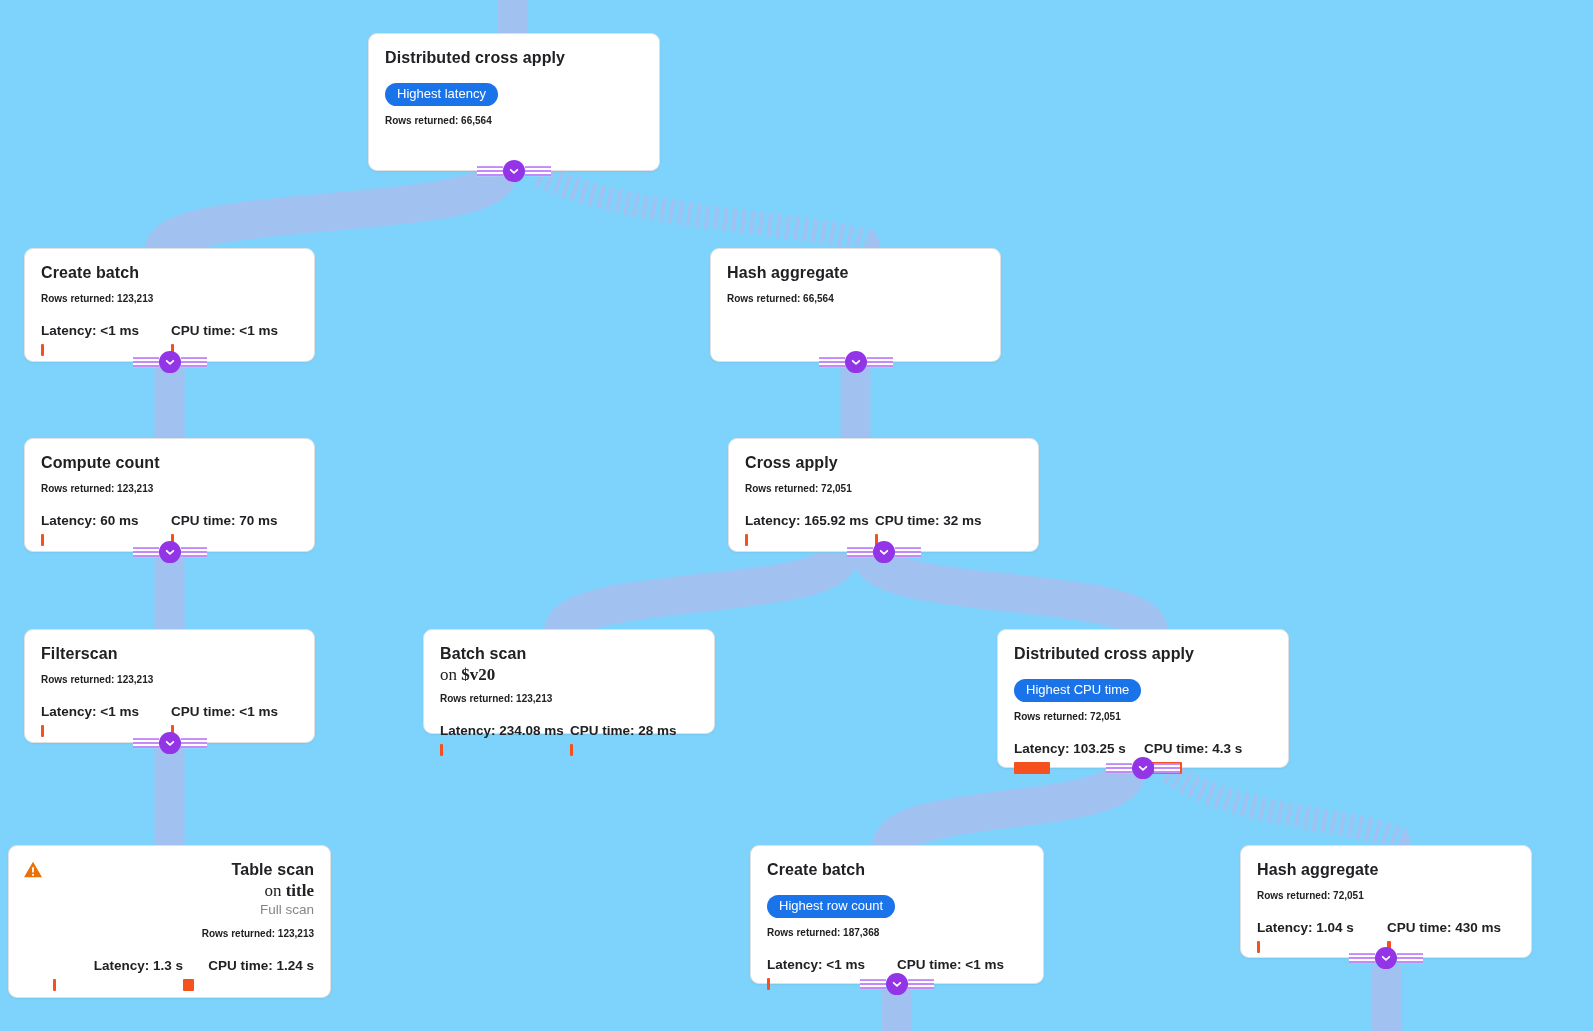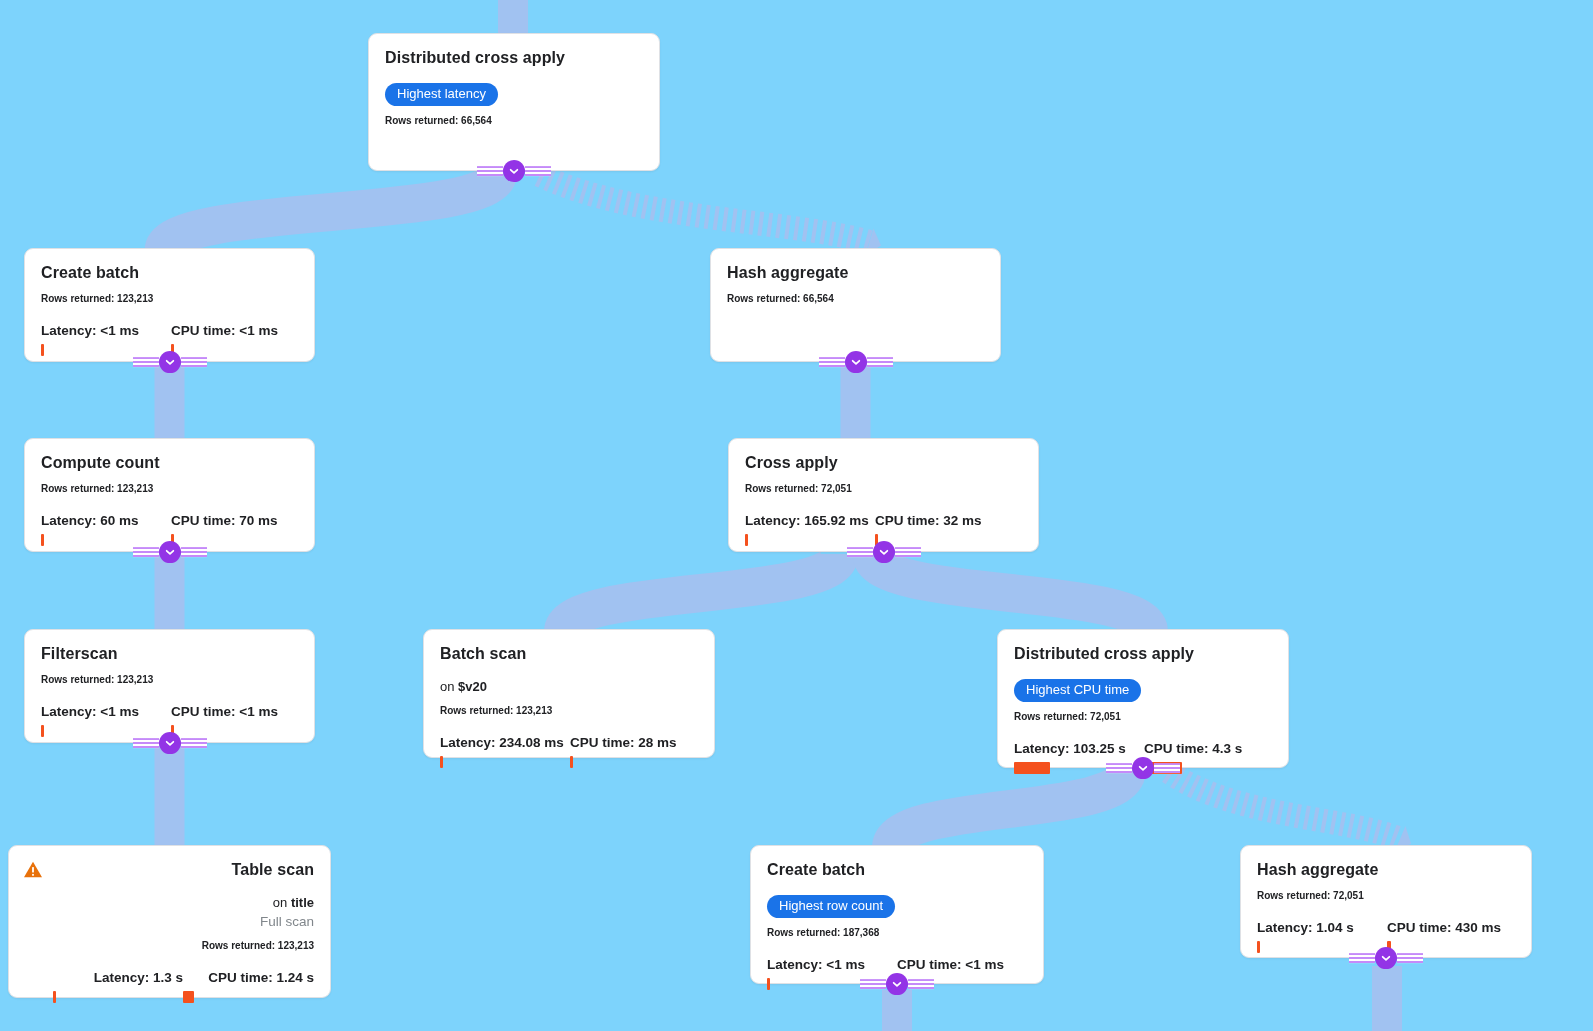--- a/index.html
+++ b/index.html
@@ -13,21 +13,21 @@
     box-shadow:0 1px 2px rgba(60,64,67,.08);
   }
   .node.has-warning{padding-left:44px;text-align:right;}
   .warn{position:absolute; left:14px; top:15px; width:20px; height:18px;}
   .warn svg{display:block;}
   .title{font-size:16px; font-weight:700; line-height:22px; letter-spacing:.1px;}
   .badge{
     display:inline-block; margin-top:14px; background:#1a73e8; color:#ffffff;
     font-size:13px; font-weight:500; line-height:16px; padding:3px 12px 4px; border-radius:12px;
   }
-  .online{font-size:13px; line-height:19px; margin-top:12px; font-weight:400;}
+  .online{font-size:17px; line-height:19px; margin-top:0; font-weight:400;font-family:Liberation Serif, serif;}
   .online b{font-weight:700;}
   .subtitle{font-size:13.5px; line-height:19px; color:#80868b; font-weight:400;}
   .rows{font-size:10px; font-weight:600; line-height:19px; margin-top:5px;}
   .metrics{display:grid; grid-template-columns:130px auto; margin-top:14px;}
   .mlabel{font-size:13.5px; font-weight:600; line-height:18px; white-space:nowrap;}
   .mbar{height:12px; margin-top:4px; background:#f4511e; border-radius:1px;}
   .expander{
     position:absolute; left:50%; bottom:0; transform:translate(-50%,55%);
     display:flex; align-items:center; z-index:3; cursor:pointer;
   }
@@ -186,21 +186,21 @@
     <div class="expander">
       <span class="ribbon"></span>
       <span class="circle">
         <svg width="16" height="16" viewBox="0 0 24 24">
           <path d="M7 10l5 4.6 5-4.6" fill="none" stroke="#ffffff" stroke-width="2.6" stroke-linecap="round" stroke-linejoin="round"></path>
         </svg>
       </span>
       <span class="ribbon"></span>
     </div>
   </div>
-    <div class="node" style="left: 423px; top: 629px; width: 292px; height: 129px;">
+    <div class="node" style="left: 423px; top: 629px; width: 292px; height: 105px;">
 
     <div class="title">Batch scan</div>
 
     <div class="online"><span class="on-prefix">on </span><b class="on-target">$v20</b></div>
 
     <div class="rows">Rows returned: 123,213</div>
     <div class="metrics">
       <div class="metric">
         <div class="mlabel">Latency: 234.08 ms</div>
         <div class="mbar" style="width: 3px;"></div>

